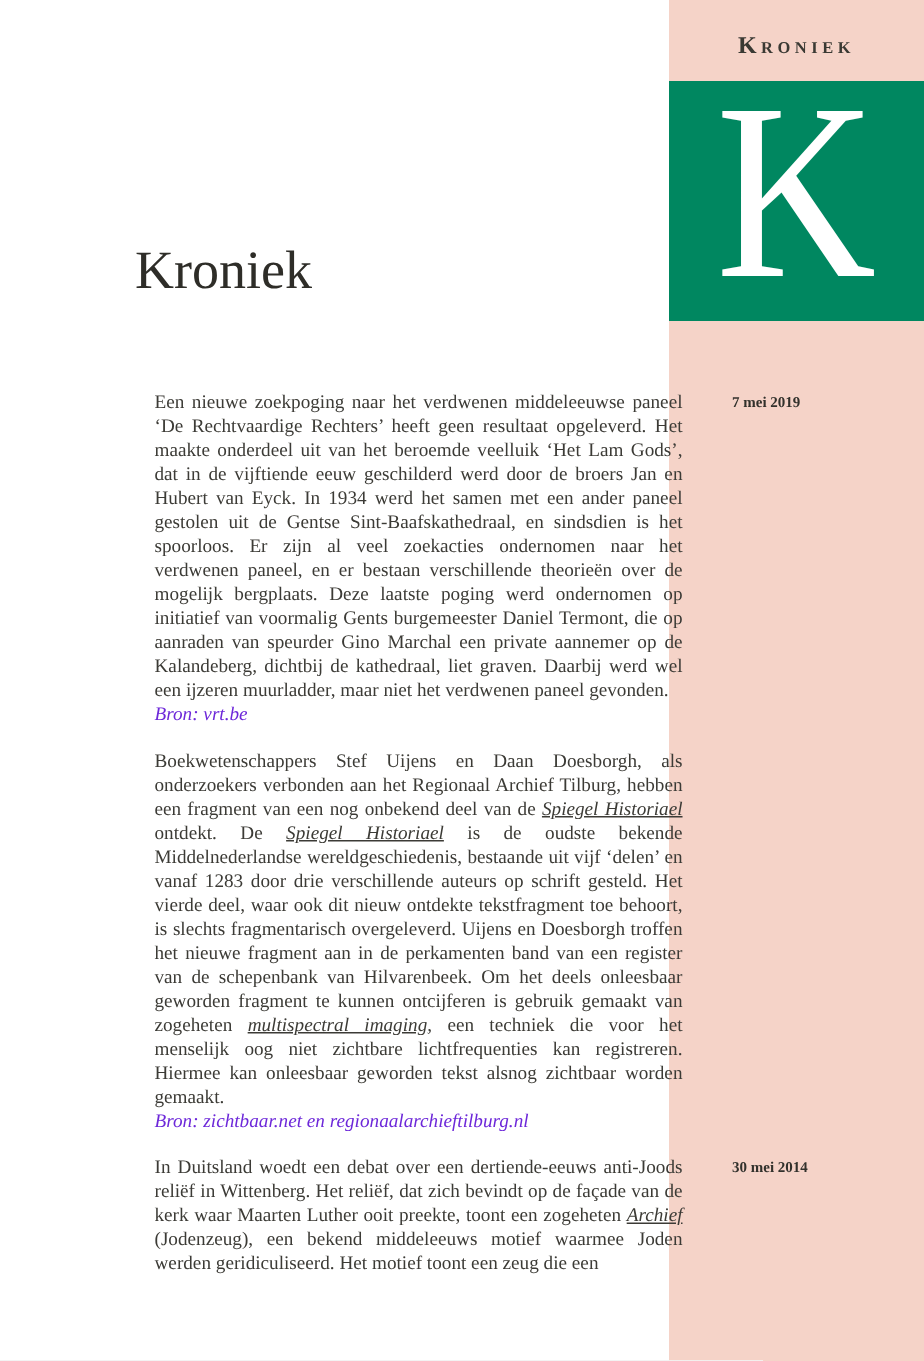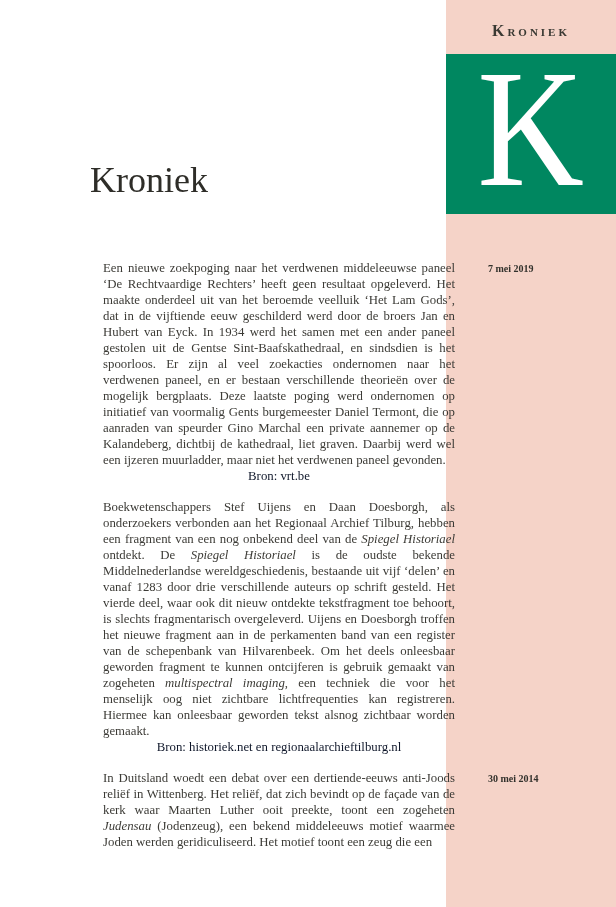--- a/index.html
+++ b/index.html
@@ -66,27 +66,28 @@
     position: relative;
     margin-bottom: 15px;
   }
   .para {
     margin: 0;
     font-size: 12.8px;
     line-height: 16px;
     text-align: justify;
     color: #3c3b36;
   }
-  .para i { font-style: italic; }
+  .para i { font-style: italic; text-decoration: underline; }
   .source {
     margin: 0;
     font-size: 12.8px;
     line-height: 16px;
-    text-align: center;
-    color: #0f172a;
+    text-align: left;
+    color: #6d28d9;
+    font-style: italic;
   }
   .date {
     position: absolute;
     left: 385px; top: 1px;
     width: 150px;
     font-size: 10px;
     line-height: 16px;
     font-weight: bold;
     color: #32312c;
     white-space: nowrap;
@@ -108,23 +109,23 @@
 
   <main class="content">
     <article class="article">
       <p class="para"><span>Een nieuwe zoekpoging naar het verdwenen middeleeuwse paneel ‘De Rechtvaardige Rechters’ heeft geen resultaat opgeleverd. Het maakte onderdeel uit van het beroemde veelluik ‘Het Lam Gods’, dat in de vijftiende eeuw geschilderd werd door de broers Jan en Hubert van Eyck. In 1934 werd het samen met een ander paneel gestolen uit de Gentse Sint-Baafskathedraal, en sindsdien is het spoorloos. Er zijn al veel zoekacties ondernomen naar het verdwenen paneel, en er bestaan verschillende theorieën over de mogelijk bergplaats. Deze laatste poging werd ondernomen op initiatief van voormalig Gents burgemeester Daniel Termont, die op aanraden van speurder Gino Marchal een private aannemer op de Kalandeberg, dichtbij de kathedraal, liet graven. Daarbij werd wel een ijzeren muurladder, maar niet het verdwenen paneel gevonden.</span></p>
       <p class="source">Bron: vrt.be</p>
       <div class="date">7 mei 2019</div>
     </article>
 
     <article class="article">
       <p class="para"><span>Boekwetenschappers Stef Uijens en Daan Doesborgh, als onderzoekers verbonden aan het Regionaal Archief Tilburg, hebben een fragment van een nog onbekend deel van de </span><i>Spiegel Historiael</i><span> ontdekt. De </span><i>Spiegel Historiael</i><span> is de oudste bekende Middelnederlandse wereldgeschiedenis, bestaande uit vijf ‘delen’ en vanaf 1283 door drie verschillende auteurs op schrift gesteld. Het vierde deel, waar ook dit nieuw ontdekte tekstfragment toe behoort, is slechts fragmentarisch overgeleverd. Uijens en Doesborgh troffen het nieuwe fragment aan in de perkamenten band van een register van de schepenbank van Hilvarenbeek. Om het deels onleesbaar geworden fragment te kunnen ontcijferen is gebruik gemaakt van zogeheten </span><i>multispectral imaging</i><span>, een techniek die voor het menselijk oog niet zichtbare lichtfrequenties kan registreren. Hiermee kan onleesbaar geworden tekst alsnog zichtbaar worden gemaakt.</span></p>
-      <p class="source">Bron: historiek.net en regionaalarchieftilburg.nl</p>
+      <p class="source">Bron: zichtbaar.net en regionaalarchieftilburg.nl</p>
     </article>
 
     <article class="article">
-      <p class="para"><span>In Duitsland woedt een debat over een dertiende-eeuws anti-Joods reliëf in Wittenberg. Het reliëf, dat zich bevindt op de façade van de kerk waar Maarten Luther ooit preekte, toont een zogeheten </span><i>Judensau</i><span> (Jodenzeug), een bekend middeleeuws motief waarmee Joden werden geridiculiseerd. Het motief toont een zeug die een</span></p>
+      <p class="para"><span>In Duitsland woedt een debat over een dertiende-eeuws anti-Joods reliëf in Wittenberg. Het reliëf, dat zich bevindt op de façade van de kerk waar Maarten Luther ooit preekte, toont een zogeheten </span><i>Archief</i><span> (Jodenzeug), een bekend middeleeuws motief waarmee Joden werden geridiculiseerd. Het motief toont een zeug die een</span></p>
 
       <div class="date">30 mei 2014</div>
     </article>
   </main>
 
 </div>
 
 </body></html>

